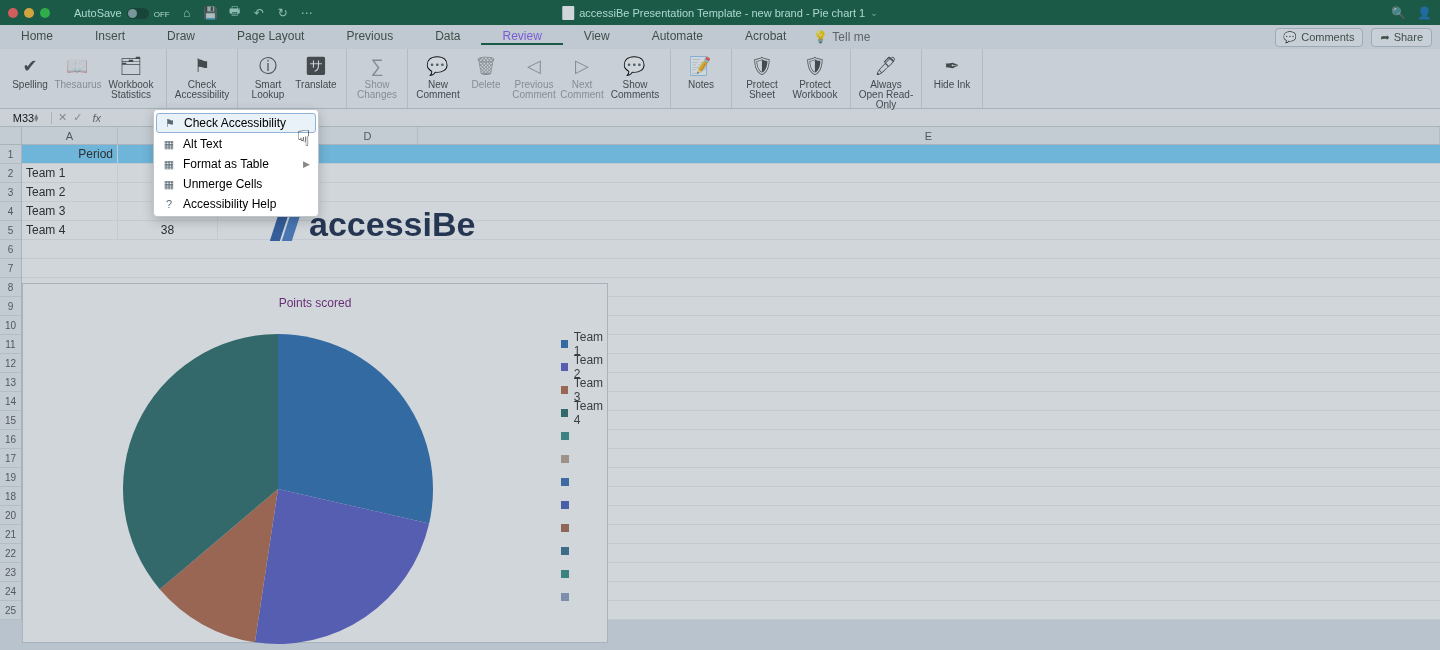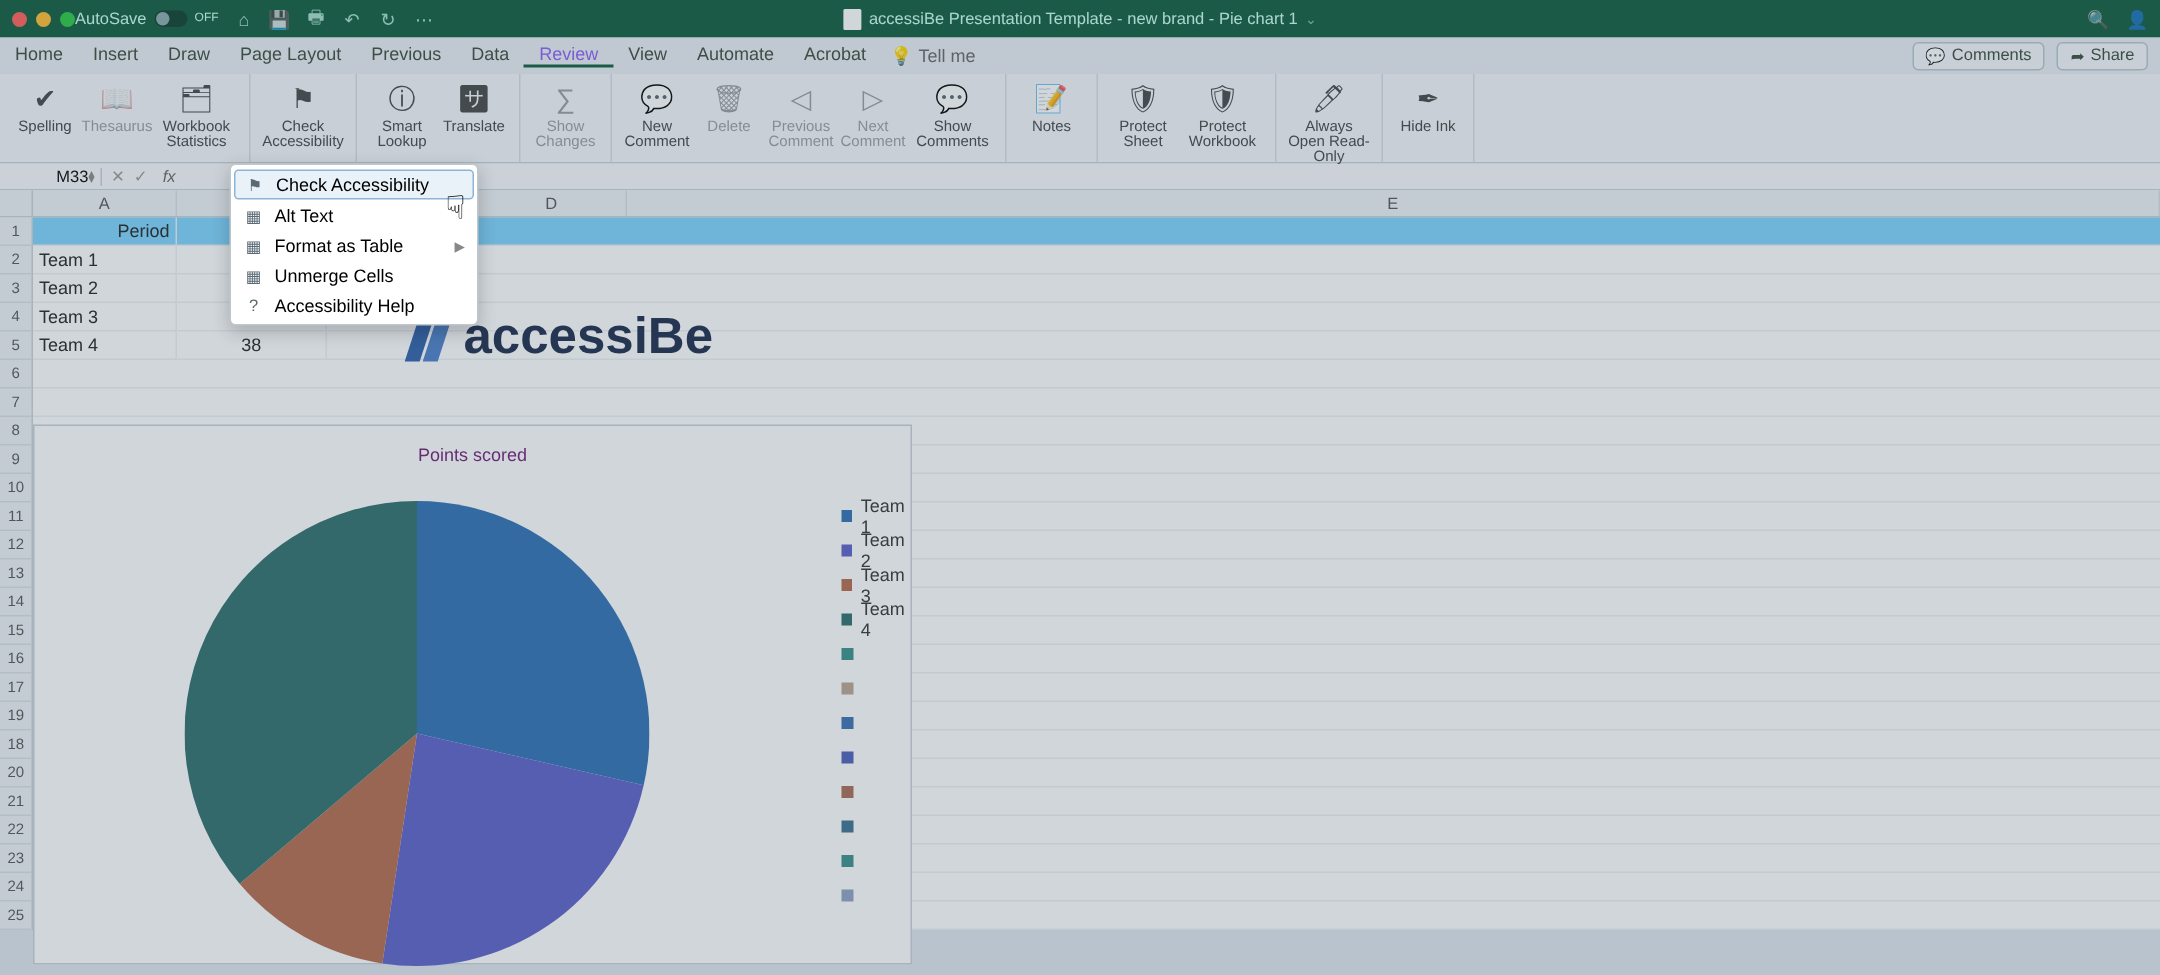--- a/index.html
+++ b/index.html
@@ -6,49 +6,49 @@
 body { width:1440px; height:650px; background:#dfe6ec; position:relative; overflow:hidden; }
 
 
 .tint { position:absolute; inset:0; background:rgba(70,90,110,0.25); pointer-events:none; z-index:500; }
 
 
 .titlebar { height:25px; background:#0c5a3a; display:flex; align-items:center; color:#cfe; font-size:11px; position:relative; }
 .traffic { display:flex; gap:6px; margin-left:8px; }
 .dot { width:10px; height:10px; border-radius:50%; }
 .dot.r{background:#ff5f56}.dot.y{background:#ffbd2e}.dot.g{background:#27c93f}
-.autosave { margin-left:0; display:flex; align-items:flex-start; gap:5px; }
+.autosave { margin-left:24px; display:flex; align-items:flex-end; gap:5px; }
 .toggle { width:22px; height:11px; border-radius:6px; background:#0a3d28; display:flex; align-items:center; padding:1px; }
 .toggle .knob{width:9px;height:9px;border-radius:50%;background:#8aa;}
 .tb-icons{margin-left:10px;display:flex;gap:10px;opacity:.8}
 .tb-ic{width:14px;height:14px;display:flex;align-items:center;justify-content:center;font-size:12px}
 .title-center{position:absolute;left:50%;transform:translateX(-50%);display:flex;align-items:center;gap:5px}
 .title-right{position:absolute;right:8px;display:flex;gap:12px;opacity:.8}
 .doc-ic{width:12px;height:14px;background:#fff;border-radius:1px}
 
 
 .tabs{height:24px;background:#e9eef2;display:flex;align-items:center;font-size:12px;color:#3a4a3a;position:relative}
-.tab{padding:0 10px;cursor:pointer}
+.tab{padding:0 21px;cursor:pointer}
 .tab.active{color:#8b5cf6;border-bottom:2px solid #0c5a3a}
 .tell{display:flex;align-items:center;gap:4px;margin-left:6px;color:#666}
 .tabs-right{position:absolute;right:8px;display:flex;gap:8px}
 .chip{border:1px solid #b8c4cc;border-radius:4px;padding:2px 8px;font-size:11px;display:flex;align-items:center;gap:4px;color:#3a4a3a;background:#f3f6f8}
 
 
 .ribbon{height:60px;background:#f3f6f8;border-bottom:1px solid #c8d0d6;display:flex;font-size:10px;color:#444}
 .grp{display:flex;border-right:1px solid #d5dce1;padding:3px 6px;align-items:flex-start}
 .btn{display:flex;flex-direction:column;align-items:center;justify-content:flex-start;width:48px;text-align:center;cursor:pointer;padding-top:2px;gap:2px}
 .btn.wide{width:58px}
 .btn .ic{width:26px;height:24px;display:flex;align-items:center;justify-content:center;font-size:18px}
 .btn.dim{opacity:.5}
 .lbl{line-height:10px}
 
 
 .fbar{height:18px;background:#f7f9fa;border-bottom:1px solid #c8d0d6;display:flex;align-items:center;font-size:11px}
-.nbox{width:68px;border-right:1px solid #c8d0d6;padding:0 4px;display:flex;align-items:center;justify-content:flex-end}
+.nbox{width:52px;border-right:1px solid #c8d0d6;padding:0 4px;display:flex;align-items:center;justify-content:center}
 .nbox .ar{font-size:8px;line-height:4px;color:#888}
 .fbtns{display:flex;gap:6px;padding:0 6px;color:#999}
 .fx{font-style:italic;margin-left:4px;color:#666}
 
 
 .grid{position:relative;background:#fff}
 .colhdr{display:flex;height:18px;background:#eef2f5;border-bottom:1px solid #c8d0d6;font-size:11px;color:#555}
 .corner{width:22px;border-right:1px solid #c8d0d6}
 .ch{border-right:1px solid #d8dee3;text-align:center;line-height:18px}
 .chA{width:96px}.chB{width:100px}.chC{width:100px}.chD{width:100px}.chE{flex:1}

